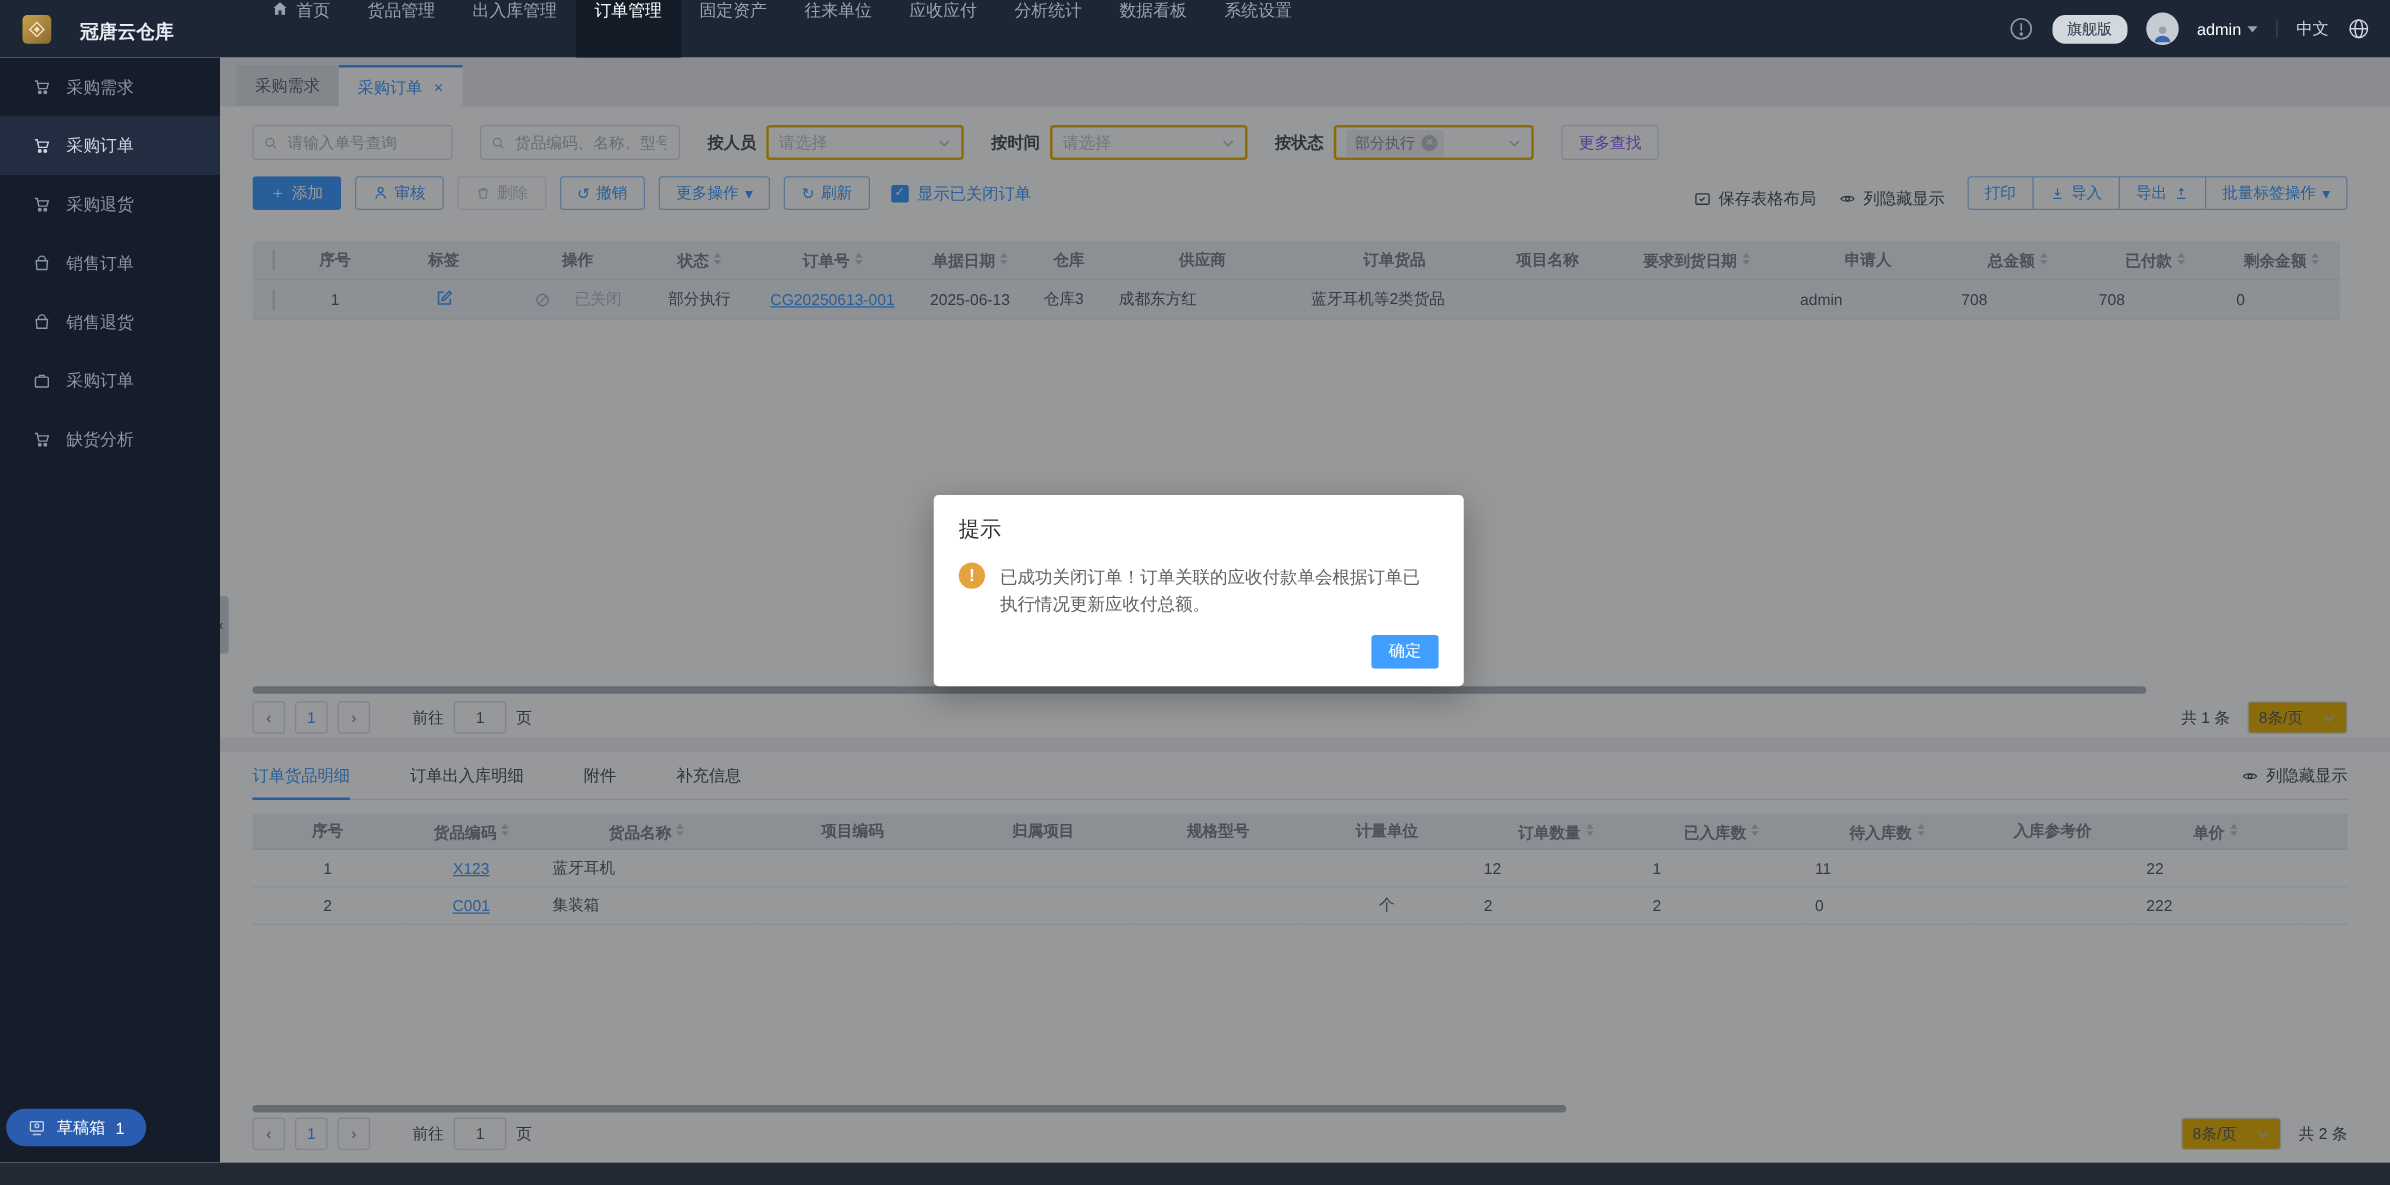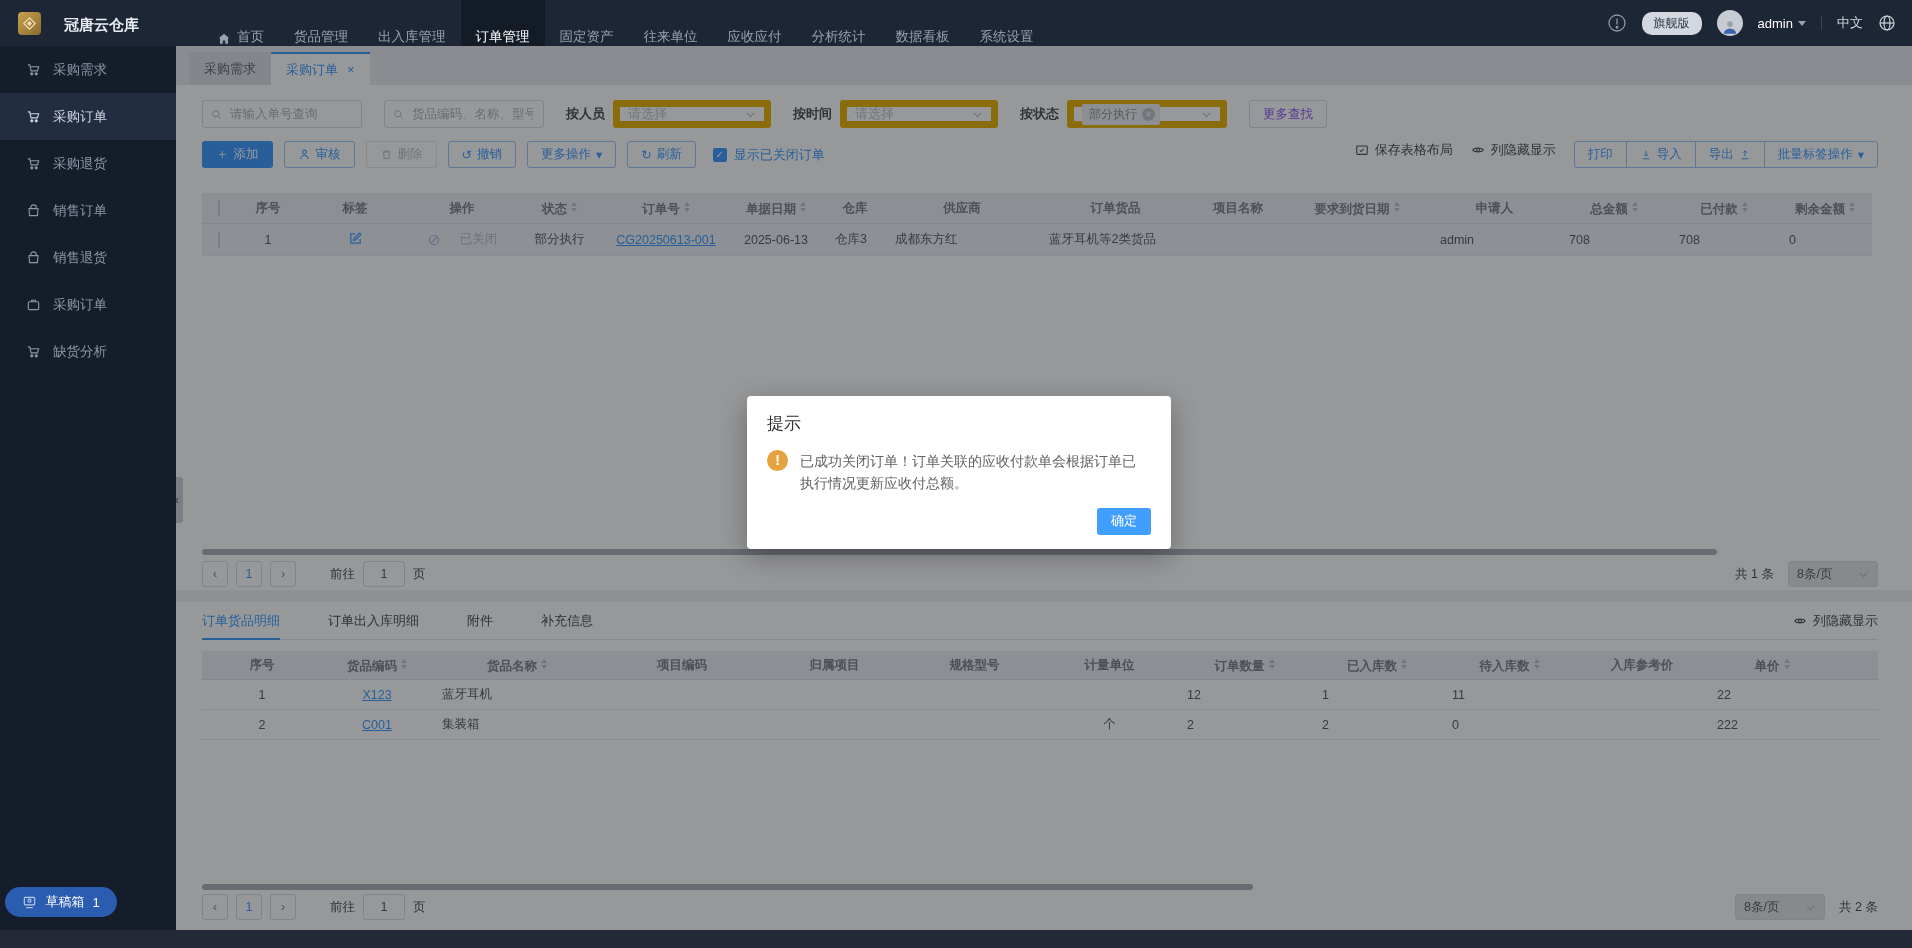--- a/index.html
+++ b/index.html
@@ -5,21 +5,21 @@
   html,body{margin:0;padding:0}
   body{width:1912px;height:948px;position:relative;overflow:hidden;background:#f0f2f5;
        font-family:"Liberation Sans","DejaVu Sans",sans-serif;font-size:13px;color:#606266}
   svg{display:block}
   
   .topbar{position:absolute;top:0;left:0;width:1912px;height:46px;background:#1d2634;display:flex;align-items:center;z-index:30}
   .logo{width:176px;display:flex;align-items:flex-end;gap:23px;padding-left:18px;box-sizing:border-box;flex:none}
   .logo-badge{width:23px;height:23px;border-radius:4px;background:linear-gradient(135deg,#c9a24e,#8a6a2f);display:flex;align-items:center;justify-content:center}
   .logo-text{color:#e9edf3;font-size:15px;font-weight:bold;white-space:nowrap}
   .nav{display:flex;align-items:center;height:46px;margin-left:26px}
-  .nav a{color:#98a1b0;text-decoration:none;display:flex;align-items:flex-end;gap:6px;height:46px;padding:0 15px;font-size:13.5px;white-space:nowrap}
+  .nav a{color:#98a1b0;text-decoration:none;display:flex;align-items:flex-start;gap:6px;height:46px;padding:0 15px;font-size:13.5px;white-space:nowrap}
   .nav a.active{color:#ffffff;background:#131b27}
   .tb-right{margin-left:auto;display:flex;align-items:center;gap:15px;padding-right:16px;color:#cfd5dd}
   .vbadge{background:#d3d8df;color:#2f3846;border-radius:10px;padding:3px 12px;font-size:12px}
   .avatar{width:26px;height:26px;border-radius:50%;background:#c7ccd4;display:flex;align-items:flex-end;justify-content:center;overflow:hidden}
   .uname{color:#fff;display:flex;align-items:center;gap:5px}
   .tb-div{width:1px;height:14px;background:#3a4456}
   .caret{width:0;height:0;border:4px solid transparent;border-top:5px solid #97a0ae;margin-top:4px}
   
   .sidebar{position:absolute;top:46px;left:0;width:176px;bottom:18px;background:#151c2a;z-index:30}
   .sb-item{height:47px;display:flex;align-items:center;gap:12px;padding-left:26px;color:#8d96a5;cursor:pointer;font-size:13.5px}
@@ -36,36 +36,36 @@
   .card{position:absolute;left:0;right:0;background:#fff}
   .card1{top:39px;height:505px}
   .card2{top:556px;bottom:0}
   
   .frow{position:absolute;left:26px;top:15px;display:flex;align-items:center;gap:22px}
   .ipt{width:160px;height:28px;border:1px solid #d9dce3;border-radius:3px;background:#fff;display:flex;align-items:center;gap:6px;padding:0 8px;box-sizing:border-box;color:#a9b0bb}
   .ipt input{border:none;outline:none;width:100%;font-size:12.5px;font-family:inherit;color:#5a6068;background:transparent}
   .ipt input::placeholder{color:#aeb4bf}
   .fgrp{display:flex;align-items:center;gap:8px}
   .flabel{color:#4a5058;font-weight:bold;white-space:nowrap}
-  .sel{height:28px;border:7px solid #eab308;border-radius:3px;background:#fff;display:flex;align-items:center;justify-content:space-between;padding:0 8px;box-sizing:border-box;color:#bfc4cd;cursor:pointer}
+  .sel{height:28px;border:2px solid #eab308;border-radius:3px;background:#fff;display:flex;align-items:center;justify-content:space-between;padding:0 8px;box-sizing:border-box;color:#bfc4cd;cursor:pointer}
   .sel-person,.sel-time{width:158px}.sel-status{width:160px}
   .tag{background:#eef0f3;border-radius:2px;padding:2px 5px 2px 7px;display:flex;gap:5px;align-items:center;color:#8d939c;font-size:12px}
   .tag-x{width:13px;height:13px;border-radius:50%;background:#c0c4cc;color:#fff;font-size:10px;line-height:13px;text-align:center}
   
   .btn{height:27px;border-radius:3px;display:inline-flex;align-items:center;justify-content:center;gap:5px;padding:0 13px;
        font-size:12.5px;border:1px solid transparent;cursor:pointer;background:#fff;box-sizing:border-box;white-space:nowrap;font-family:inherit}
   .btn-def{border-color:#d9dce3;color:#8b5cf6}
   .btn-pri{background:#409eff;color:#fff}
   .btn-plain{border-color:#9cc7f8;color:#409eff}
   .btn-dis{border-color:#e4e7ec;color:#c0c4cc;cursor:not-allowed}
   .trow{position:absolute;left:26px;top:56px;right:34px;display:flex;align-items:flex-start;justify-content:space-between}
   .trow-l{display:flex;gap:11px;align-items:center}
   .chk{width:14px;height:14px;border-radius:2px;background:#409eff;color:#fff;font-size:10px;line-height:14px;text-align:center;flex:none}
   .show-closed{color:#409eff;display:flex;gap:7px;align-items:center;cursor:pointer;margin-left:6px}
-  .trow-r{display:flex;gap:18px;align-items:flex-start;color:#4a5058}
+  .trow-r{display:flex;gap:18px;align-items:flex-end;color:#4a5058}
   .tool-link{display:flex;gap:6px;align-items:center;cursor:pointer;white-space:nowrap}
   .btn-group{display:flex}
   .btn-group .btn{border-radius:0;border-color:#9cc7f8;color:#409eff;margin-left:-1px}
   .btn-group .btn:first-child{border-radius:3px 0 0 3px;margin-left:0}
   .btn-group .btn:last-child{border-radius:0 3px 3px 0}
   
   .gridwrap{position:absolute;left:26px;overflow:hidden}
   .gw1{top:108px;width:1670px;height:64px}
   .gw2{top:49px;width:1676px;height:93px}
   table.grid{table-layout:fixed;border-collapse:separate;border-spacing:0}
@@ -87,21 +87,21 @@
   .status-blue{color:#409eff}
   .hbar{position:absolute;height:6px;border-radius:3px;background:#aeb3ba;cursor:pointer}
   
   .pag{position:absolute;left:26px;right:34px;display:flex;align-items:center;gap:8px;color:#4a5058;font-size:12.5px}
   .pag1{top:476px}.pag2{top:292px}
   .pbox{min-width:26px;height:26px;border:1px solid #d9dce3;border-radius:3px;background:#fff;display:flex;align-items:center;justify-content:center;cursor:pointer;box-sizing:border-box;color:#7e848d}
   .pbox.cur{color:#409eff}
   .pjump{display:flex;align-items:center;gap:8px;margin-left:26px}
   .pjump input{width:42px;height:26px;border:1px solid #d9dce3;border-radius:3px;text-align:center;font-size:12.5px;color:#5a6068;outline:none;box-sizing:border-box;font-family:inherit}
   .pag .pright{margin-left:auto;display:flex;gap:14px;align-items:center}
-  .psel{width:90px;height:26px;border:1px solid #d9dce3;border-radius:3px;background:#e5e5e5;display:flex;align-items:center;justify-content:space-between;padding:0 8px;box-sizing:border-box;cursor:pointer;color:#5a6068}
+  .psel{width:80px;height:26px;border:1px solid #d9dce3;border-radius:3px;background:#eab308;display:flex;align-items:center;justify-content:space-between;padding:0 8px;box-sizing:border-box;cursor:pointer;color:#5a6068}
   
   .dtabs{position:absolute;top:0;left:26px;right:34px;height:37px;border-bottom:1px solid #e2e5ea;display:flex;gap:48px;align-items:center}
   .dtab{height:100%;display:flex;align-items:center;color:#4a5058;position:relative;cursor:pointer;white-space:nowrap}
   .dtab.active{color:#409eff}
   .dtab.active::after{content:"";position:absolute;left:0;right:0;bottom:-1px;height:2px;background:#409eff}
   .dtabs .dright{margin-left:auto;display:flex;gap:6px;align-items:center;color:#4a5058;cursor:pointer}
   
   .overlay{position:absolute;left:176px;top:46px;right:0;bottom:18px;background:rgba(8,10,14,.42);z-index:25}
   .flap{position:absolute;left:168px;top:477px;width:15px;height:46px;background:#cfd3d9;border-radius:3px;z-index:20;
         display:flex;align-items:center;justify-content:center;color:#5a6068;font-size:12px;cursor:pointer}

